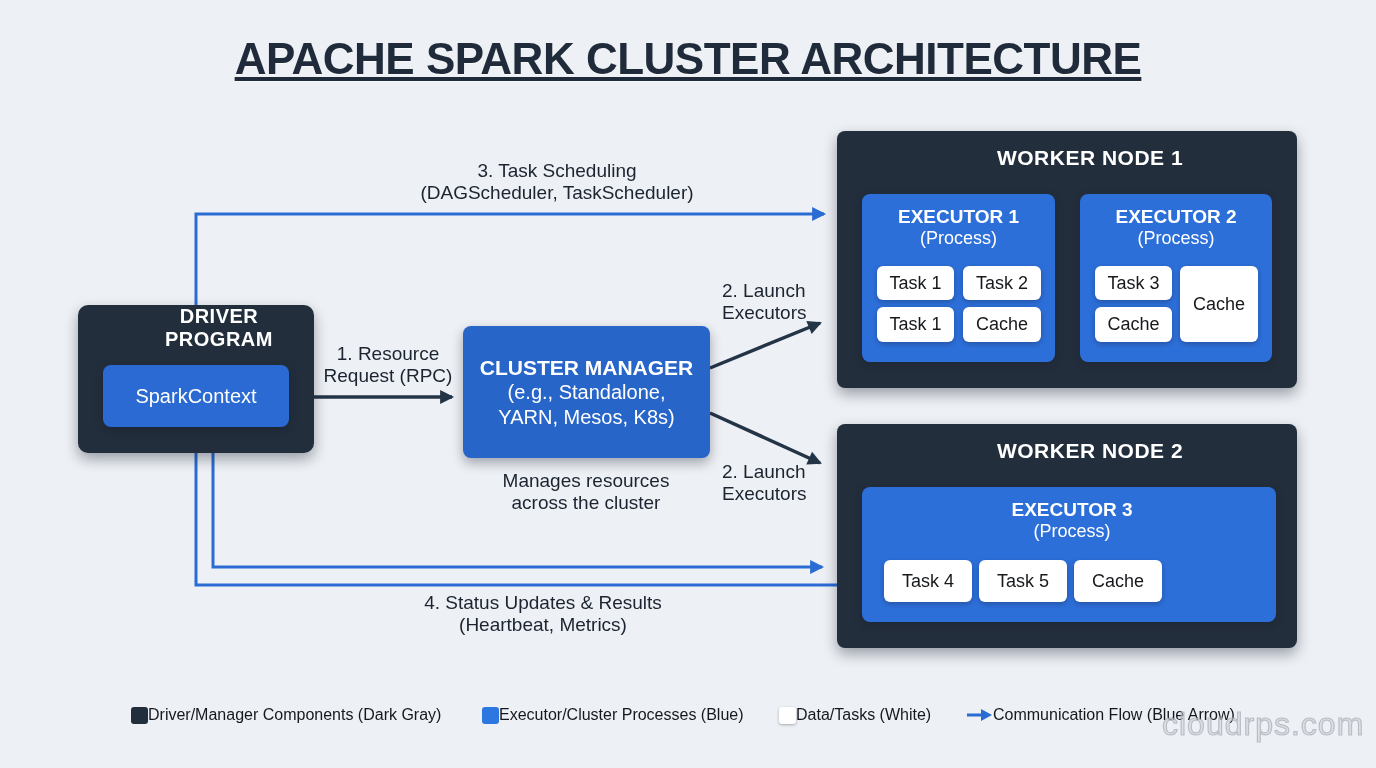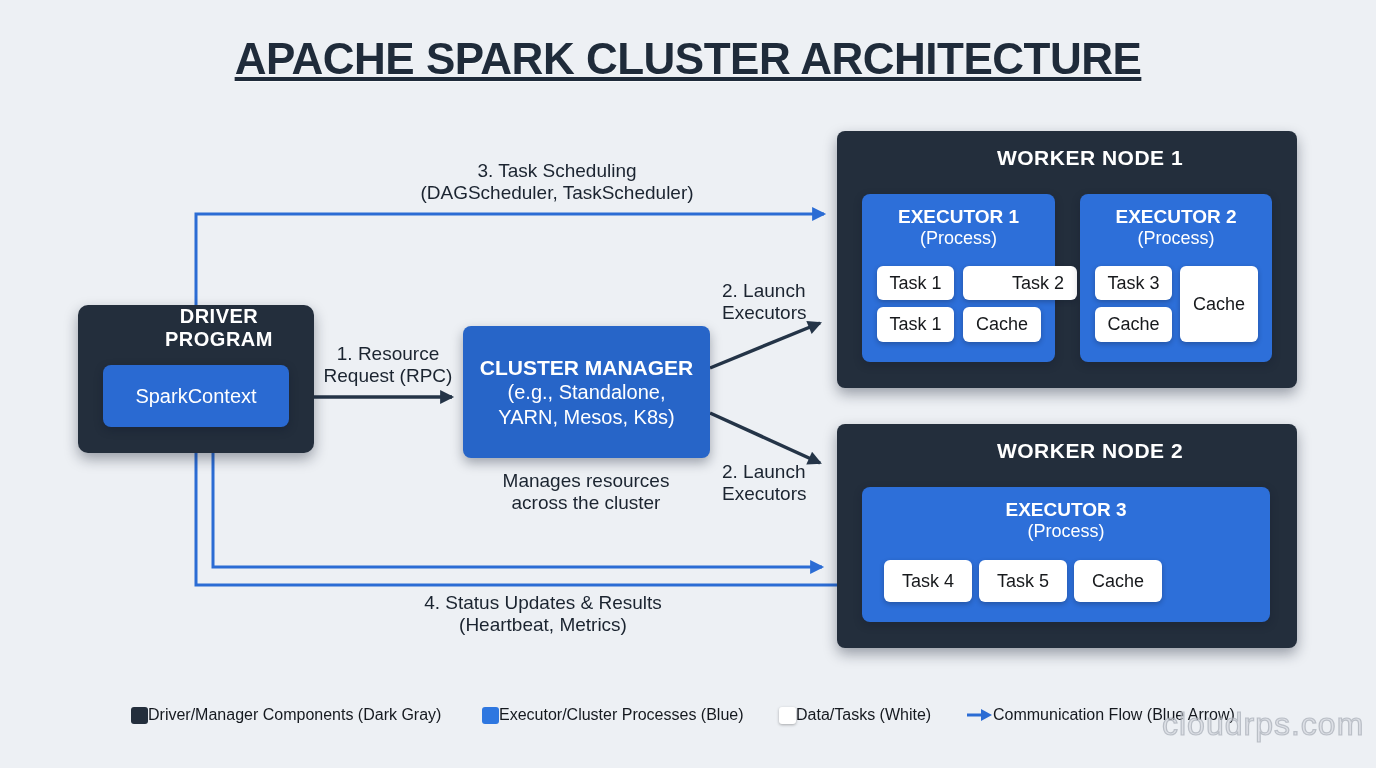--- a/index.html
+++ b/index.html
@@ -28,29 +28,29 @@
   #worker2{left:837px;top:424px;width:460px;height:224px;border-radius:8px;}
   #worker1 .boxhead,#worker2 .boxhead{margin-top:15px;font-size:21px;}
 
   
   .exec{position:absolute;background:var(--executor_blue,#2d6fd9);border-radius:8px;
         box-shadow:0 3px 8px rgba(15,23,42,.3);color:#fff;text-align:center;}
   .etitle{font-weight:bold;font-size:19px;margin-top:12px;line-height:22px;}
   .esub{font-size:18px;line-height:21px;}
   #exec1{left:25px;top:63px;width:193px;height:168px;}
   #exec2{left:243px;top:63px;width:192px;height:168px;}
-  #exec3{left:25px;top:63px;width:408px;height:135px;}
+  #exec3{left:25px;top:63px;width:408px;height:135px;padding-left:6px;}
 
   
   .cell{position:absolute;background:var(--task_white,#ffffff);border-radius:6px;
         color:#17191c;font-size:18px;display:flex;align-items:center;justify-content:center;
         box-shadow:0 2px 5px rgba(15,23,42,.3);}
   
   #e1c1{left:15px;top:72px;width:77px;height:34px;}
-  #e1c2{left:101px;top:72px;width:78px;height:34px;padding-left:36px;}
+  #e1c2{left:101px;top:72px;width:78px;height:34px;}
   #e1c3{left:15px;top:113px;width:77px;height:35px;}
   #e1c4{left:101px;top:113px;width:78px;height:35px;}
   
   #e2c1{left:15px;top:72px;width:77px;height:34px;}
   #e2c2{left:100px;top:72px;width:78px;height:76px;}
   #e2c3{left:15px;top:113px;width:77px;height:35px;}
   
   #e3c1{left:22px;top:73px;width:88px;height:42px;}
   #e3c2{left:117px;top:73px;width:88px;height:42px;}
   #e3c3{left:212px;top:73px;width:88px;height:42px;}

